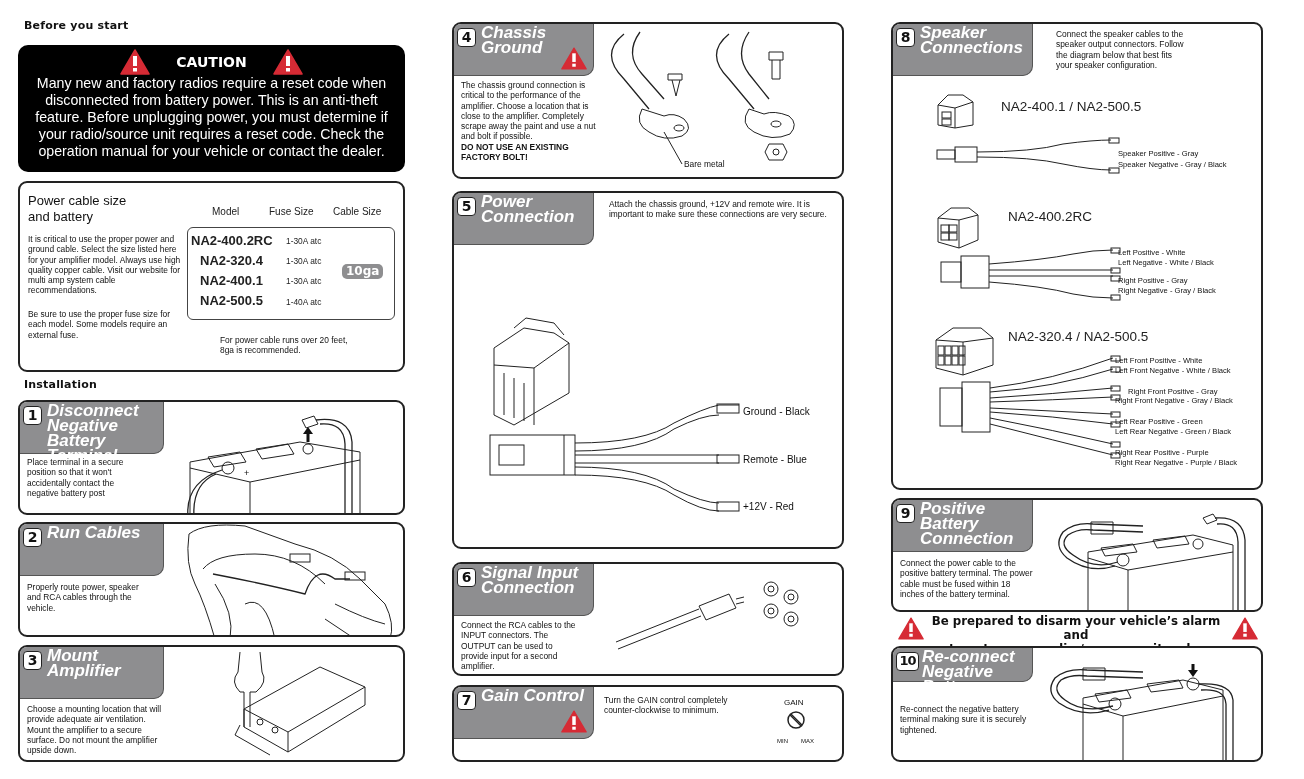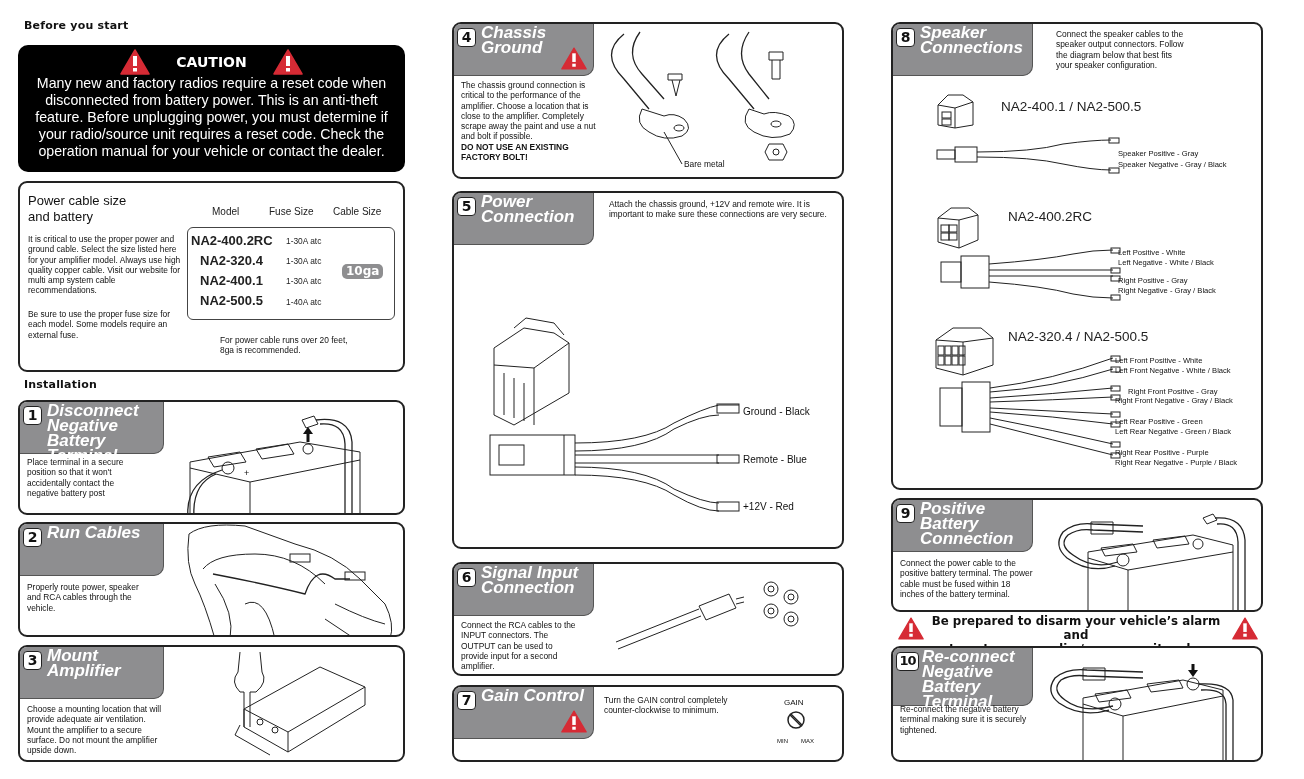--- a/index.html
+++ b/index.html
@@ -362,21 +362,21 @@
   </svg>
 <div class="abs" style="left:928px; top:614px; width:296px; text-align:center; font-family:'DejaVu Sans', sans-serif; font-weight:bold; font-size:11.8px; line-height:14px; color:#111;">
   <div>Be prepared to disarm your vehicle’s alarm and</div>
   <div>to enter your radio / source unit code.</div>
 </div>
 <svg style="left:1232px; top:617px;" width="26" height="23">
     <use href="#warn"></use>
   </svg>
 
 <div class="panel" style="left:891px; top:646px; width:372px; height:116px;">
-  <div class="step-head" style="width:142px; height:60px;">
+  <div class="step-head" style="width:142px; height:36px;">
     <div class="step-num wide">10</div>
     <div class="step-title" style="left:31px;">
       <div>Re-connect</div>
         <div>Negative Battery</div>
         <div>Terminal</div>
     </div>
   </div>
   <div class="step-text" style="left:7px; top:56px; width:130px;">Re-connect the negative battery terminal making sure it is securely tightened.</div>
   <svg style="left:150px; top:0;" width="210" height="114">
     <path class="line" d="M40 50 L140 32 L180 42 L180 48 L80 68 L40 56 Z"></path>

